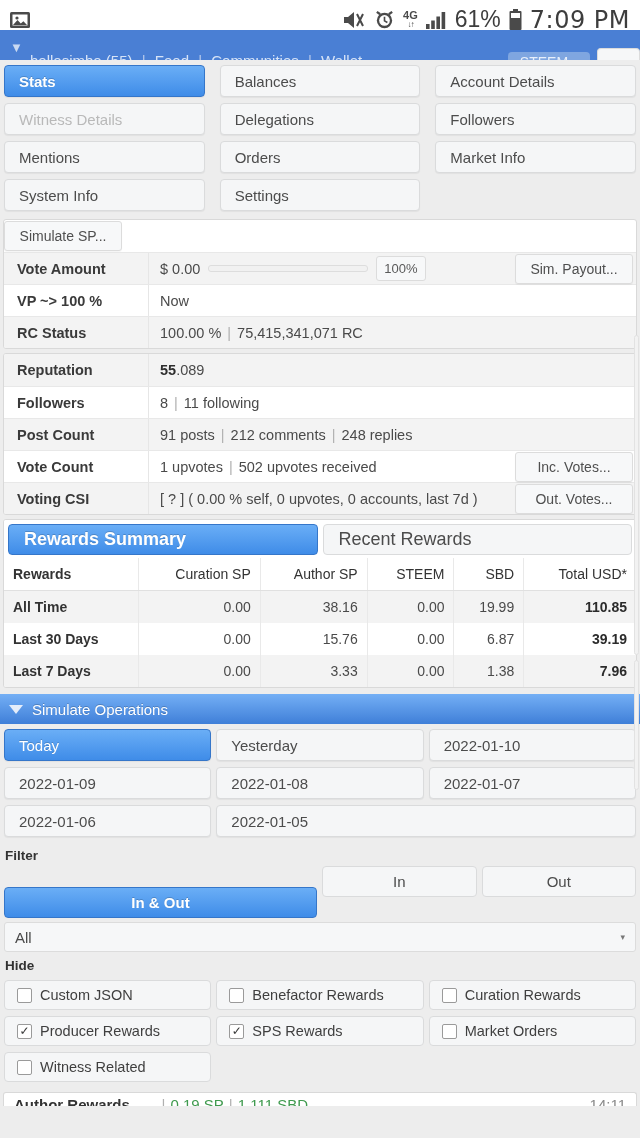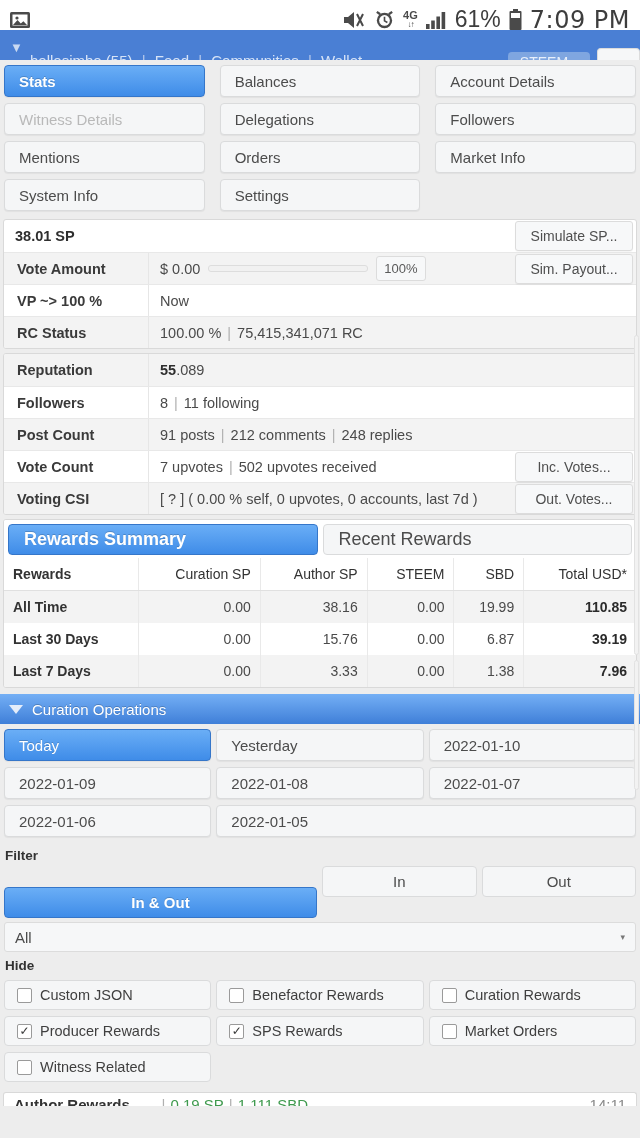--- a/index.html
+++ b/index.html
@@ -352,23 +352,20 @@
     <div class="tabcell">Mentions</div>
     <div class="tabcell">Orders</div>
     <div class="tabcell">Market Info</div>
     <div class="tabcell">System Info</div>
     <div class="tabcell">Settings</div>
     <div class="tabcell empty"></div>
   </div>
 
   <div class="card">
     <div class="srow">
-      <div class="sval">
-        <b>38.01 SP</b>
-      </div>
       <div class="sbtn">Simulate SP...</div>
     </div>
     <div class="srow alt">
       <div class="slabel">Vote Amount</div>
       <div class="sval">
         <span>$ 0.00</span>
         <div class="slider-wrap">
           <div class="slider-track"></div>
           <div class="slider-pct">100%</div>
         </div>
@@ -411,21 +408,21 @@
         <span>91 posts</span>
         <span class="pipe">|</span>
         <span>212 comments</span>
         <span class="pipe">|</span>
         <span>248 replies</span>
       </div>
     </div>
     <div class="srow">
       <div class="slabel">Vote Count</div>
       <div class="sval">
-        <span>7 upvotes</span>
+        <span>1 upvotes</span>
         <span class="pipe">|</span>
         <span>502 upvotes received</span>
       </div>
       <div class="sbtn">Inc. Votes...</div>
     </div>
     <div class="srow alt">
       <div class="slabel">Voting CSI</div>
       <div class="sval">[ ? ] ( 0.00 % self, 0 upvotes, 0 accounts, last 7d )</div>
       <div class="sbtn">Out. Votes...</div>
     </div>
@@ -471,21 +468,21 @@
           <td>0.00</td>
           <td>1.38</td>
           <td class="total">7.96</td>
         </tr>
       </tbody>
     </table>
   </div>
 
   <div class="sechead">
     <span class="tri-down"></span>
-    <span>Curation Operations</span>
+    <span>Simulate Operations</span>
   </div>
 
   <div class="dategrid">
     <div class="datecell active">Today</div>
     <div class="datecell">Yesterday</div>
     <div class="datecell">2022-01-10</div>
     <div class="datecell">2022-01-09</div>
     <div class="datecell">2022-01-08</div>
     <div class="datecell">2022-01-07</div>
     <div class="datecell">2022-01-06</div>

